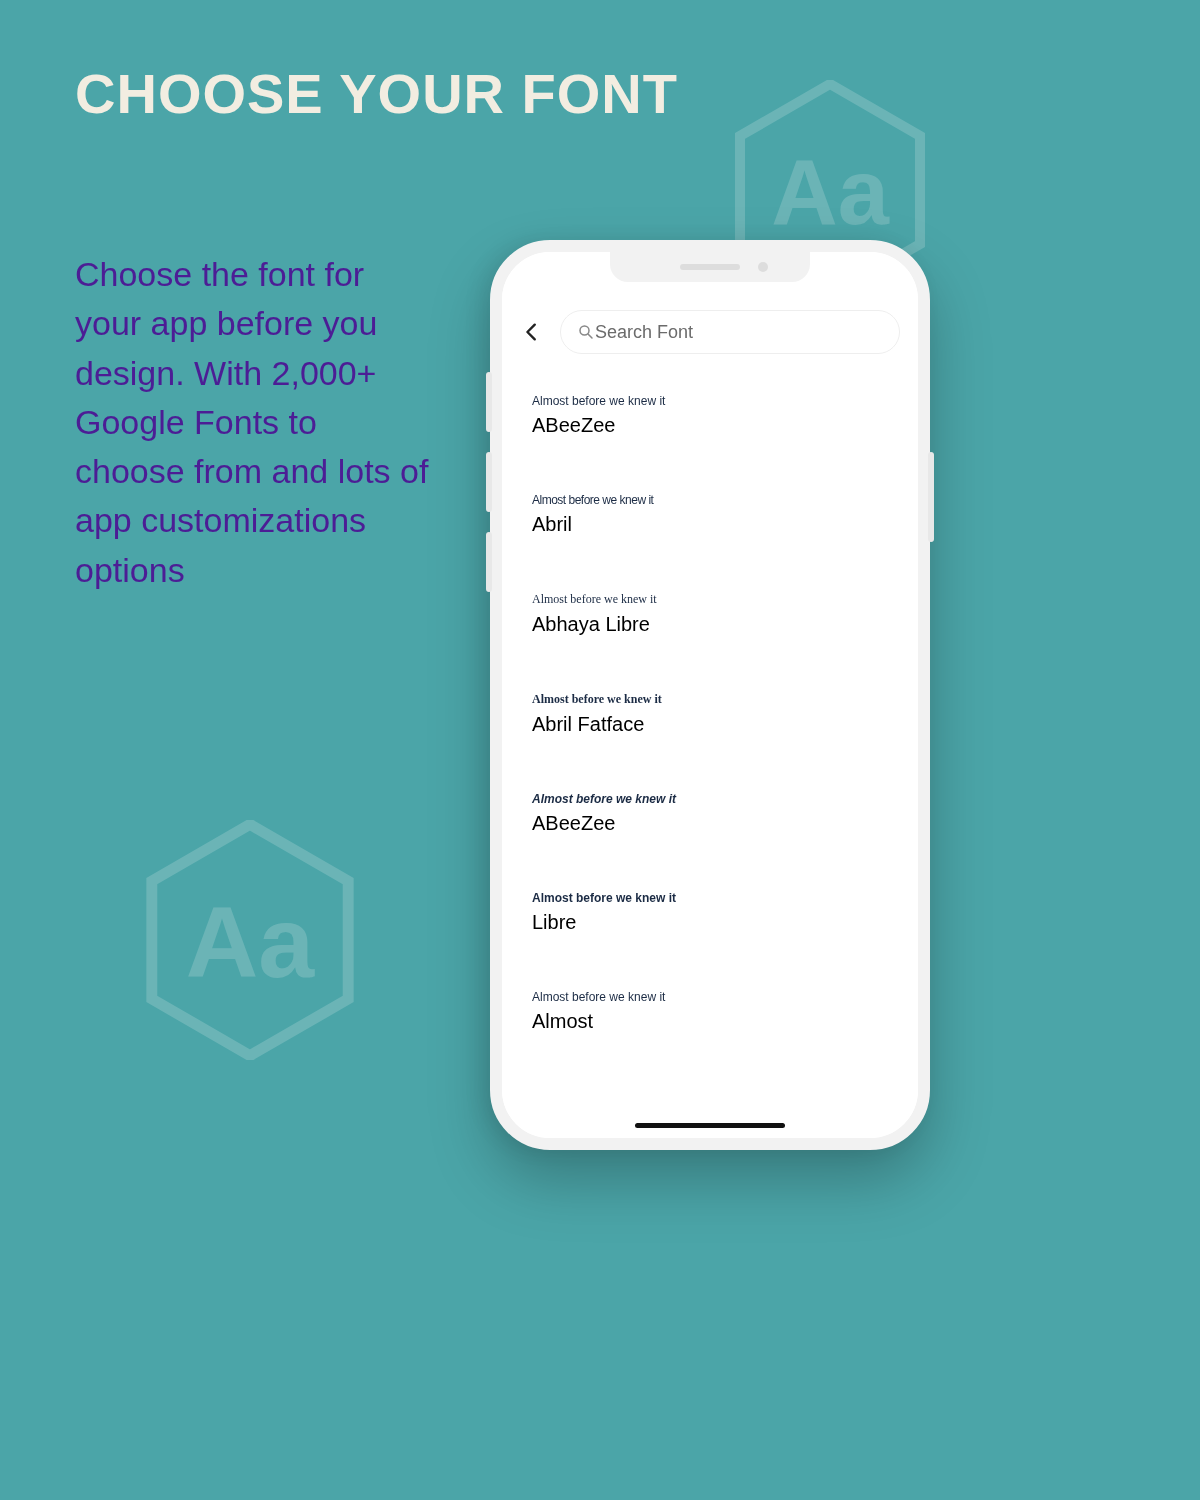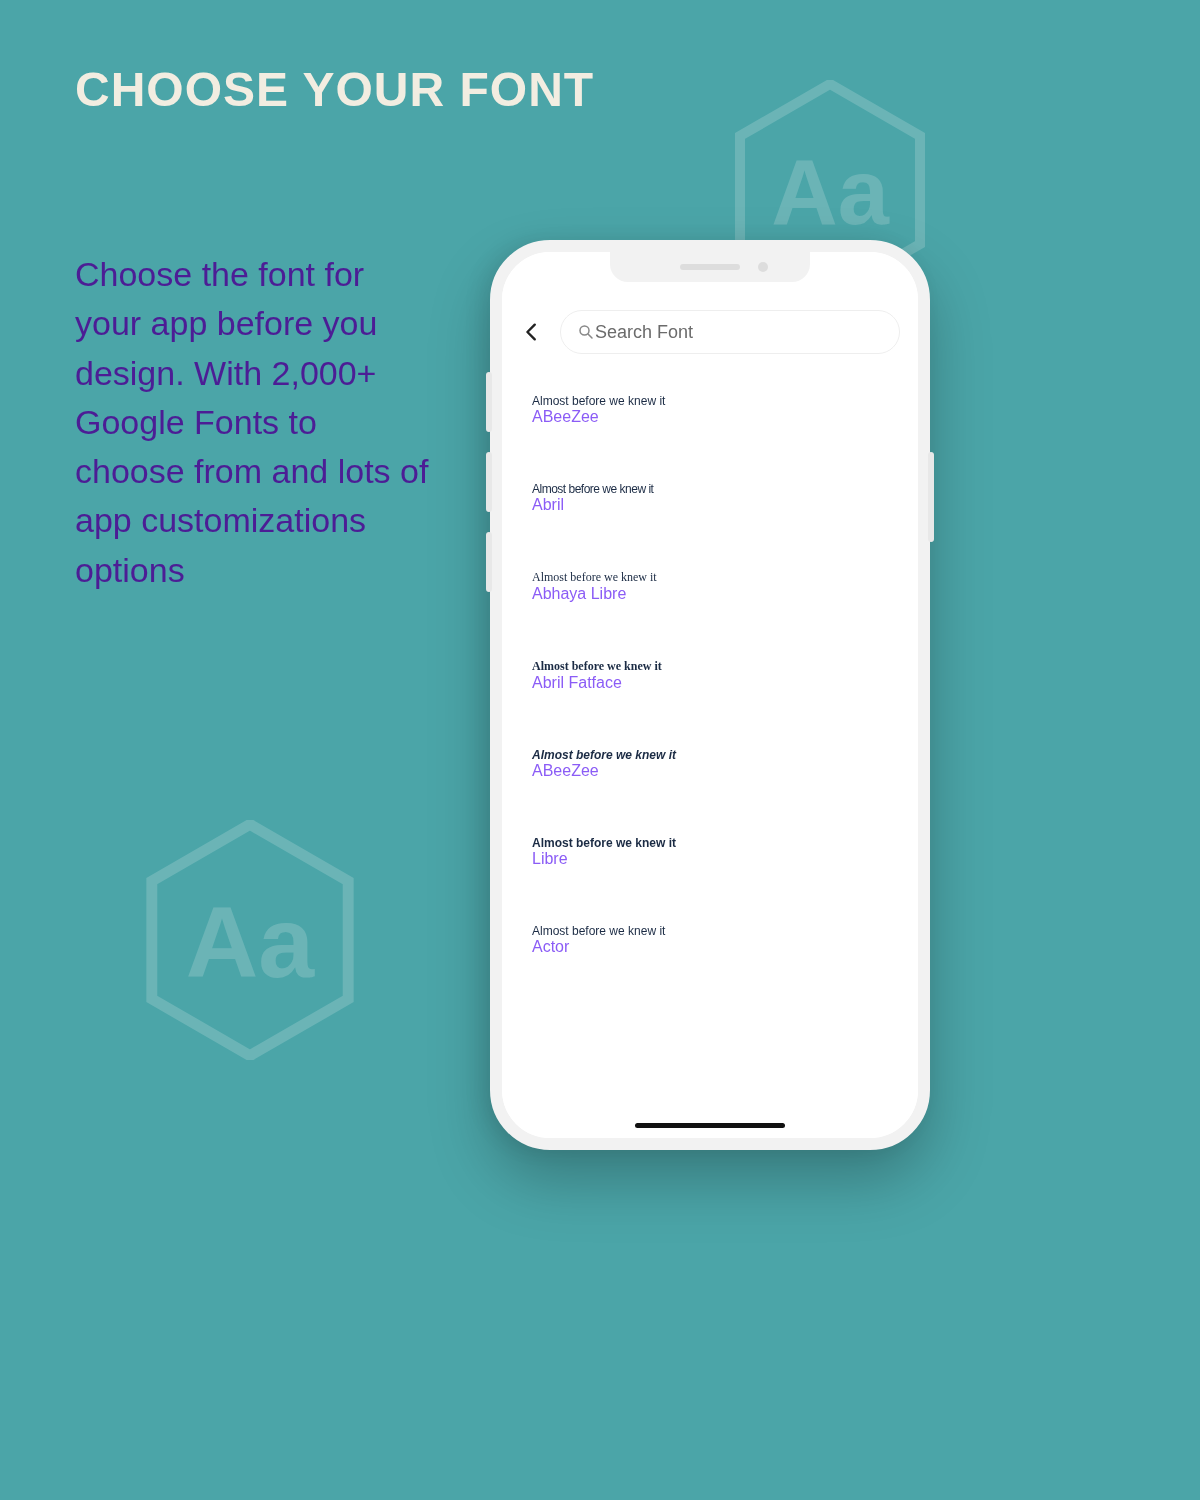--- a/index.html
+++ b/index.html
@@ -9,21 +9,21 @@
     font-family: -apple-system, BlinkMacSystemFont, "Segoe UI", Arial, sans-serif;
     position: relative;
     overflow: hidden;
   }
 
   .promo-title {
     position: absolute;
     top: 65px;
     left: 75px;
     color: #f2ede1;
-    font-size: 48px;
+    font-size: 56px;
     font-weight: 700;
     letter-spacing: 1px;
     line-height: 1.05;
     font-family: "Arial Rounded MT Bold", "Helvetica Rounded", Arial, sans-serif;
   }
 
   .promo-desc {
     position: absolute;
     top: 250px;
     left: 75px;
@@ -121,21 +121,21 @@
   }
   .search-pill .mag { color: #888; }
   .search-pill .ph { font-size: 18px; color: #6b6b6b; }
 
   .font-list {
     position: absolute; top: 120px; bottom: 30px; left: 0; right: 0;
     overflow: hidden; padding: 0 30px;
   }
   .font-item { padding: 22px 0 34px 0; }
   .font-item .preview { font-size: 12px; color: #1b2b44; }
-  .font-item .name { font-size: 16px; color: #8b5cf6; }
+  .font-item .name { font-size: 20px; color: #000000; margin-top: 6px; }
 
   .home-ind {
     position: absolute; bottom: 10px; left: 50%; transform: translateX(-50%);
     width: 150px; height: 5px; background: #111; border-radius: 3px;
   }
 </style>
 </head>
 <body>
 
 <div class="hex-icon top">
@@ -215,19 +215,19 @@
         <div class="font-item">
           <div class="preview" style="font-family: 'Trebuchet MS', Verdana, sans-serif; font-weight: 700; font-style: italic;">Almost before we knew it</div>
           <div class="name">ABeeZee</div>
         </div>
         <div class="font-item">
           <div class="preview" style="font-family: Tahoma, Arial, sans-serif; font-weight: 700;">Almost before we knew it</div>
           <div class="name">Libre</div>
         </div>
         <div class="font-item">
           <div class="preview" style="font-family: Arial, sans-serif;">Almost before we knew it</div>
-          <div class="name">Actor</div>
+          <div class="name">Almost</div>
         </div>
       </div>
 
     <div class="home-ind"></div>
   </div>
 </div>
 
 </body></html>

